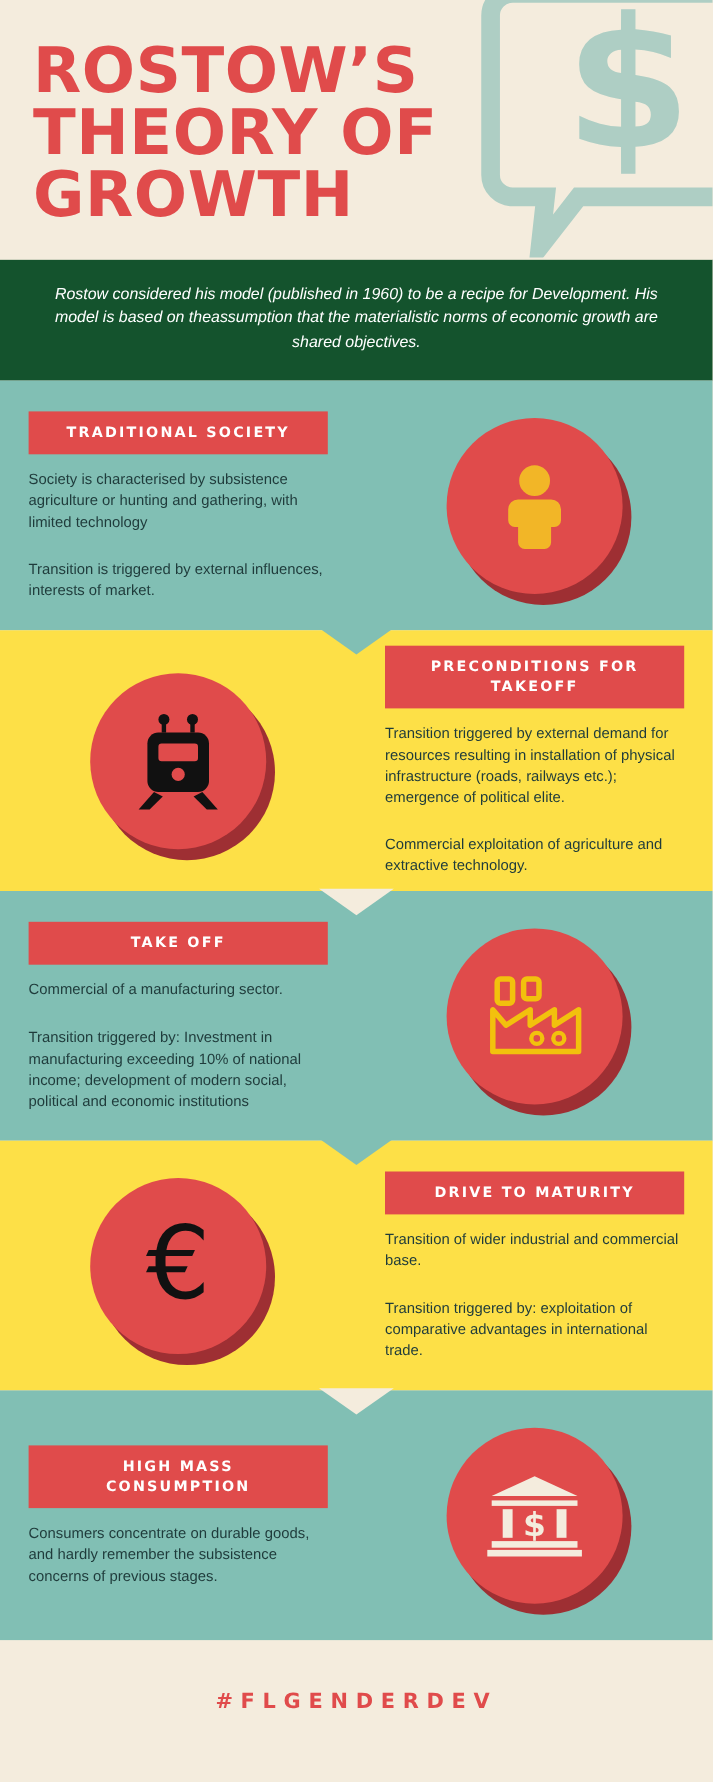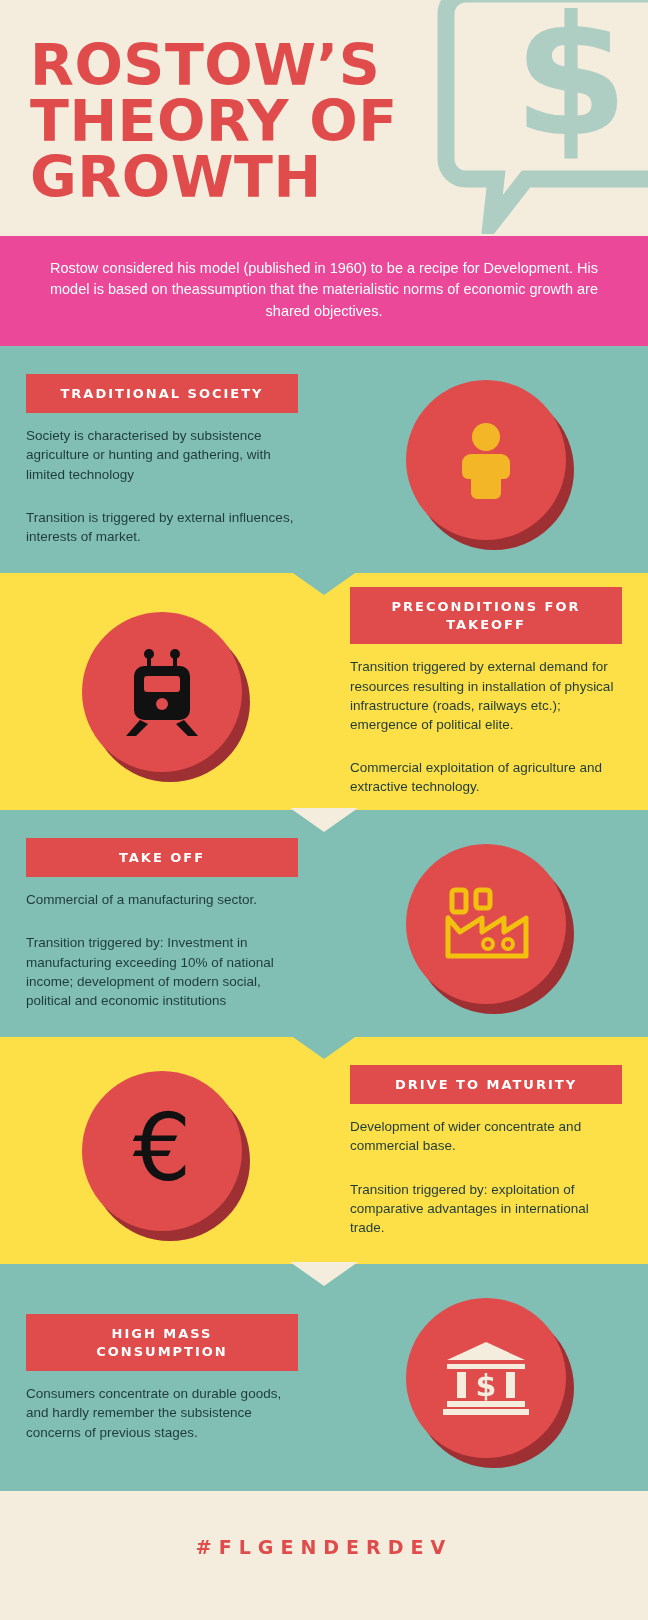--- a/index.html
+++ b/index.html
@@ -42,30 +42,31 @@
     font-size: 57px;
     line-height: 0.98;
     font-weight: bold;
     letter-spacing: 0.5px;
     text-transform: uppercase;
     font-family: "DejaVu Sans", sans-serif;
   }
 
   
   .intro {
-    background: #ec4899;
+    background: #14532d;
     color: #ffffff;
     padding: 22px 34px 24px;
     text-align: center;
     font-size: 14.5px;
     line-height: 1.48;
     min-height: 106px;
     display: flex;
     align-items: center;
     justify-content: center;
+    font-style: italic;
   }
 
   
   .stage {
     position: relative;
     display: flex;
     align-items: center;
     min-height: 227px;
     padding: 14px 0;
   }
@@ -255,21 +256,21 @@
       <div class="circle-wrap">
         <div class="circle-shadow"></div>
         <div class="circle">
           <span class="euro-glyph">€</span>
         </div>
       </div>
     </div>
     <div class="col-text">
       <div class="label">DRIVE TO MATURITY</div>
       <div class="body-text">
-        <p>Development of wider concentrate and commercial base.</p>
+        <p>Transition of wider industrial and commercial base.</p>
         <p>Transition triggered by: exploitation of comparative advantages in international trade.</p>
       </div>
     </div>
   </div>
 
   <div class="stage teal">
     <div class="col-text">
       <div class="label">HIGH MASS CONSUMPTION</div>
       <div class="body-text">
         <p>Consumers concentrate on durable goods, and hardly remember the subsistence concerns of previous stages.</p>

